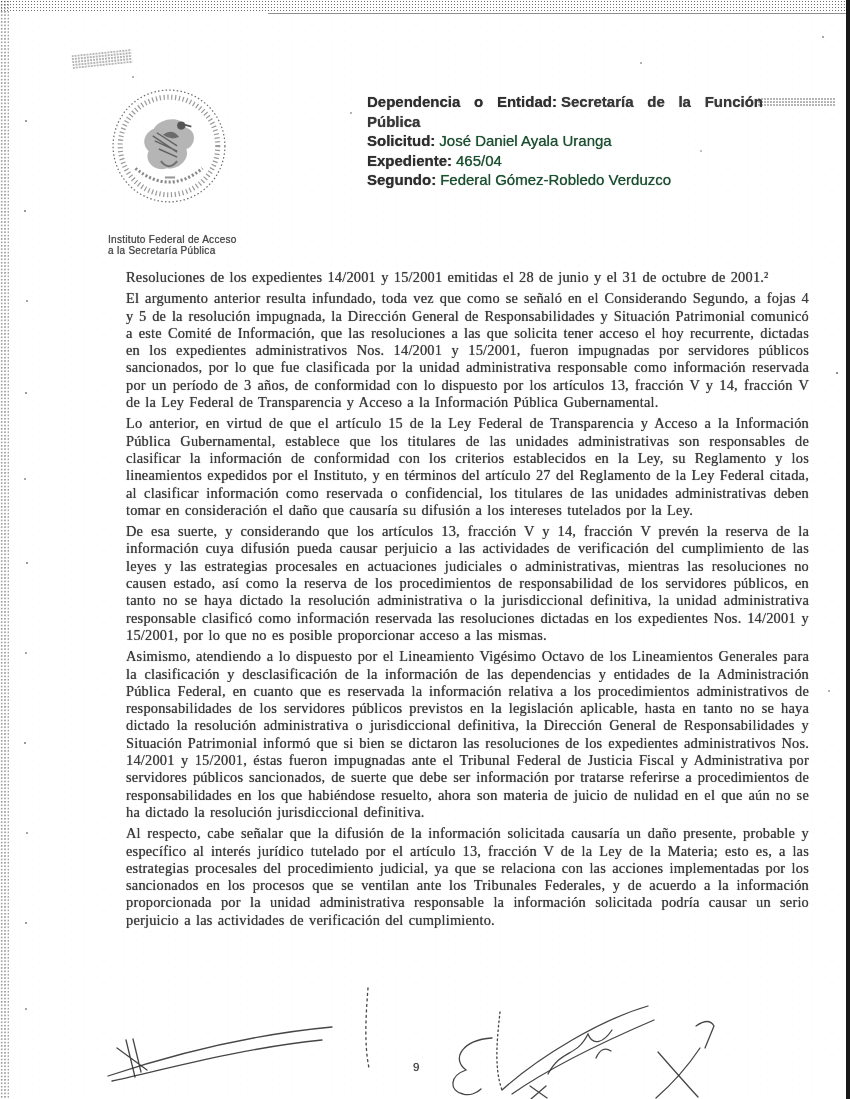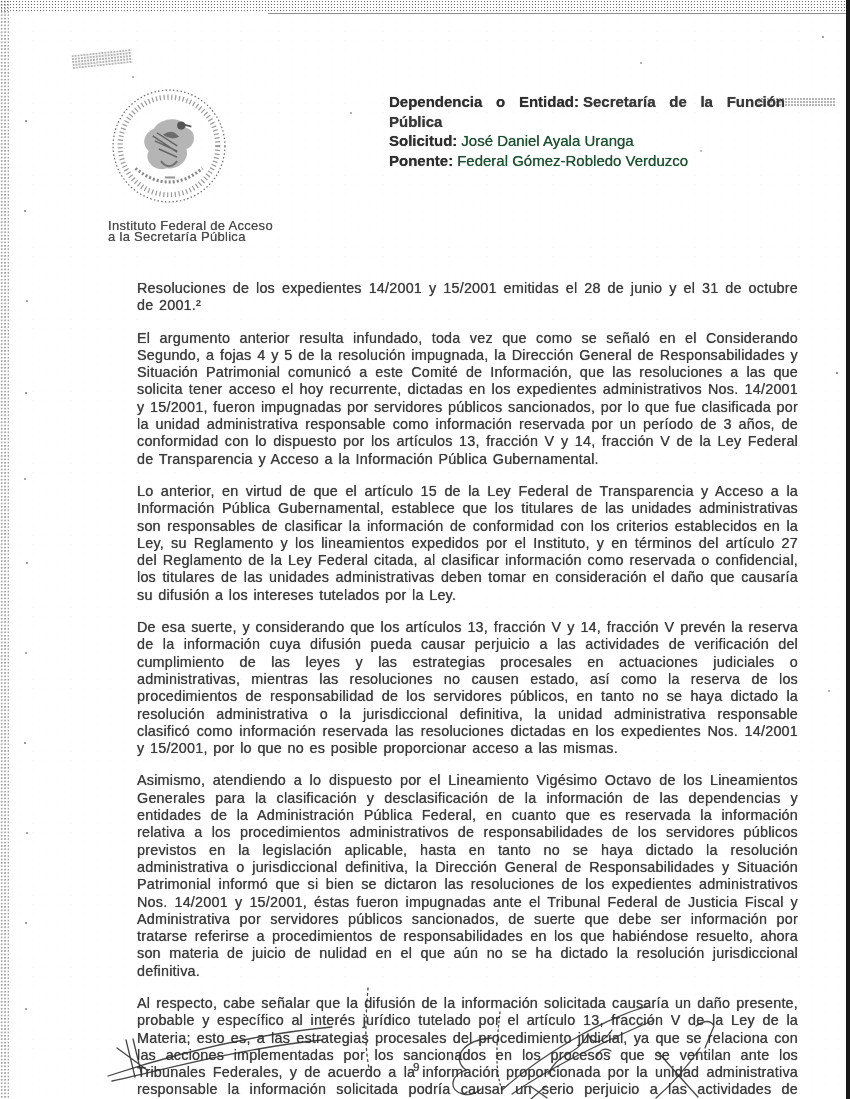--- a/index.html
+++ b/index.html
@@ -29,33 +29,33 @@
       25px 392px 0 #7a7a7a,24px 478px 0 #8a8a8a,26px 562px 0 #7a7a7a,
       25px 652px 0 #8a8a8a,24px 742px 0 #7a7a7a,26px 832px 0 #8a8a8a,
       25px 922px 0 #7a7a7a,25px 1008px 0 #8a8a8a,132px 76px 0 #9a9a9a,
       350px 112px 0 #9a9a9a,822px 36px 0 #8a8a8a,700px 150px 0 #aaaaaa,
       640px 62px 0 #9a9a9a,836px 372px 0 #6a6a6a,828px 690px 0 #9a9a9a;}
   
   .scan-text{color:#3c3c3c;text-shadow:0 0 .8px rgba(45,45,45,.85);filter:blur(.25px);}
   
   .seal-wrap{position:absolute;left:108px;top:88px;width:170px;}
   .seal{width:122px;height:122px;display:block;filter:blur(.4px);}
-  .seal-caption{margin-top:10px;font-size:13px;line-height:11px;letter-spacing:.3px;
+  .seal-caption{margin-top:24px;font-size:10px;line-height:11px;letter-spacing:.3px;
     color:#4b4b4b;text-shadow:0 0 .7px rgba(60,60,60,.8);filter:blur(.3px);}
-  .hfields{position:absolute;left:389px;top:92px;width:396px;
+  .hfields{position:absolute;left:367px;top:92px;width:396px;
     font-size:15px;line-height:19.5px;text-align:justify;}
   .hfield{margin:0;color:#2e2e2e;}
   .hfield .lbl{font-weight:bold;margin-right:4px;}
   .hfield .val{font-weight:bold;color:#383838;}
   .hfield.light .val{font-weight:normal;color:#14532d;}
   
   .doc-body{position:absolute;left:122px;top:265px;width:691px;
     font-size:14.4px;line-height:17.3px;letter-spacing:.2px;word-spacing:1.4px;
     text-align:justify;}
-  .doc-body p{margin:15px;}
+  .doc-body p{margin:4px;font-family:Liberation Serif, serif;}
   
   .page-number{position:absolute;left:413px;top:1061px;font-size:11.5px;color:#3f3f3f;
     text-shadow:0 0 .7px rgba(60,60,60,.8);filter:blur(.2px);}
   .signatures{position:absolute;left:0;top:0;width:850px;height:1099px;pointer-events:none;}
   .signatures path{fill:none;stroke:#2c2c2c;stroke-width:1.3;stroke-linecap:round;opacity:.88;}
 </style>
 </head>
 <body>
 
 <div class="page">
@@ -84,21 +84,22 @@
     </svg>
     <div class="seal-caption">
       <div>Instituto Federal de Acceso</div>
       <div>a la Secretaría Pública</div>
     </div>
   </div>
 
   <div class="hfields scan-text">
     <p class="hfield"><span class="lbl">Dependencia o Entidad:</span><span class="val">Secretaría de la Función Pública</span></p>
     <p class="hfield light"><span class="lbl">Solicitud:</span><span class="val">José Daniel Ayala Uranga</span></p>
-    <p class="hfield light"><span class="lbl">Ponente:</span><span class="val">Federal Gómez-Robledo Verduzco</span></p>
+    <p class="hfield light"><span class="lbl">Expediente:</span><span class="val">465/04</span></p>
+    <p class="hfield light"><span class="lbl">Segundo:</span><span class="val">Federal Gómez-Robledo Verduzco</span></p>
   </div>
 
   <div class="doc-body scan-text">
     <p>Resoluciones de los expedientes 14/2001 y 15/2001 emitidas el 28 de junio y el 31 de octubre de 2001.²</p>
     <p>El argumento anterior resulta infundado, toda vez que como se señaló en el Considerando Segundo, a fojas 4 y 5 de la resolución impugnada, la Dirección General de Responsabilidades y Situación Patrimonial comunicó a este Comité de Información, que las resoluciones a las que solicita tener acceso el hoy recurrente, dictadas en los expedientes administrativos Nos. 14/2001 y 15/2001, fueron impugnadas por servidores públicos sancionados, por lo que fue clasificada por la unidad administrativa responsable como información reservada por un período de 3 años, de conformidad con lo dispuesto por los artículos 13, fracción V y 14, fracción V de la Ley Federal de Transparencia y Acceso a la Información Pública Gubernamental.</p>
     <p>Lo anterior, en virtud de que el artículo 15 de la Ley Federal de Transparencia y Acceso a la Información Pública Gubernamental, establece que los titulares de las unidades administrativas son responsables de clasificar la información de conformidad con los criterios establecidos en la Ley, su Reglamento y los lineamientos expedidos por el Instituto, y en términos del artículo 27 del Reglamento de la Ley Federal citada, al clasificar información como reservada o confidencial, los titulares de las unidades administrativas deben tomar en consideración el daño que causaría su difusión a los intereses tutelados por la Ley.</p>
     <p>De esa suerte, y considerando que los artículos 13, fracción V y 14, fracción V prevén la reserva de la información cuya difusión pueda causar perjuicio a las actividades de verificación del cumplimiento de las leyes y las estrategias procesales en actuaciones judiciales o administrativas, mientras las resoluciones no causen estado, así como la reserva de los procedimientos de responsabilidad de los servidores públicos, en tanto no se haya dictado la resolución administrativa o la jurisdiccional definitiva, la unidad administrativa responsable clasificó como información reservada las resoluciones dictadas en los expedientes Nos. 14/2001 y 15/2001, por lo que no es posible proporcionar acceso a las mismas.</p>
     <p>Asimismo, atendiendo a lo dispuesto por el Lineamiento Vigésimo Octavo de los Lineamientos Generales para la clasificación y desclasificación de la información de las dependencias y entidades de la Administración Pública Federal, en cuanto que es reservada la información relativa a los procedimientos administrativos de responsabilidades de los servidores públicos previstos en la legislación aplicable, hasta en tanto no se haya dictado la resolución administrativa o jurisdiccional definitiva, la Dirección General de Responsabilidades y Situación Patrimonial informó que si bien se dictaron las resoluciones de los expedientes administrativos Nos. 14/2001 y 15/2001, éstas fueron impugnadas ante el Tribunal Federal de Justicia Fiscal y Administrativa por servidores públicos sancionados, de suerte que debe ser información por tratarse referirse a procedimientos de responsabilidades en los que habiéndose resuelto, ahora son materia de juicio de nulidad en el que aún no se ha dictado la resolución jurisdiccional definitiva.</p>
     <p>Al respecto, cabe señalar que la difusión de la información solicitada causaría un daño presente, probable y específico al interés jurídico tutelado por el artículo 13, fracción V de la Ley de la Materia; esto es, a las estrategias procesales del procedimiento judicial, ya que se relaciona con las acciones implementadas por los sancionados en los procesos que se ventilan ante los Tribunales Federales, y de acuerdo a la información proporcionada por la unidad administrativa responsable la información solicitada podría causar un serio perjuicio a las actividades de verificación del cumplimiento.</p>
   </div>

